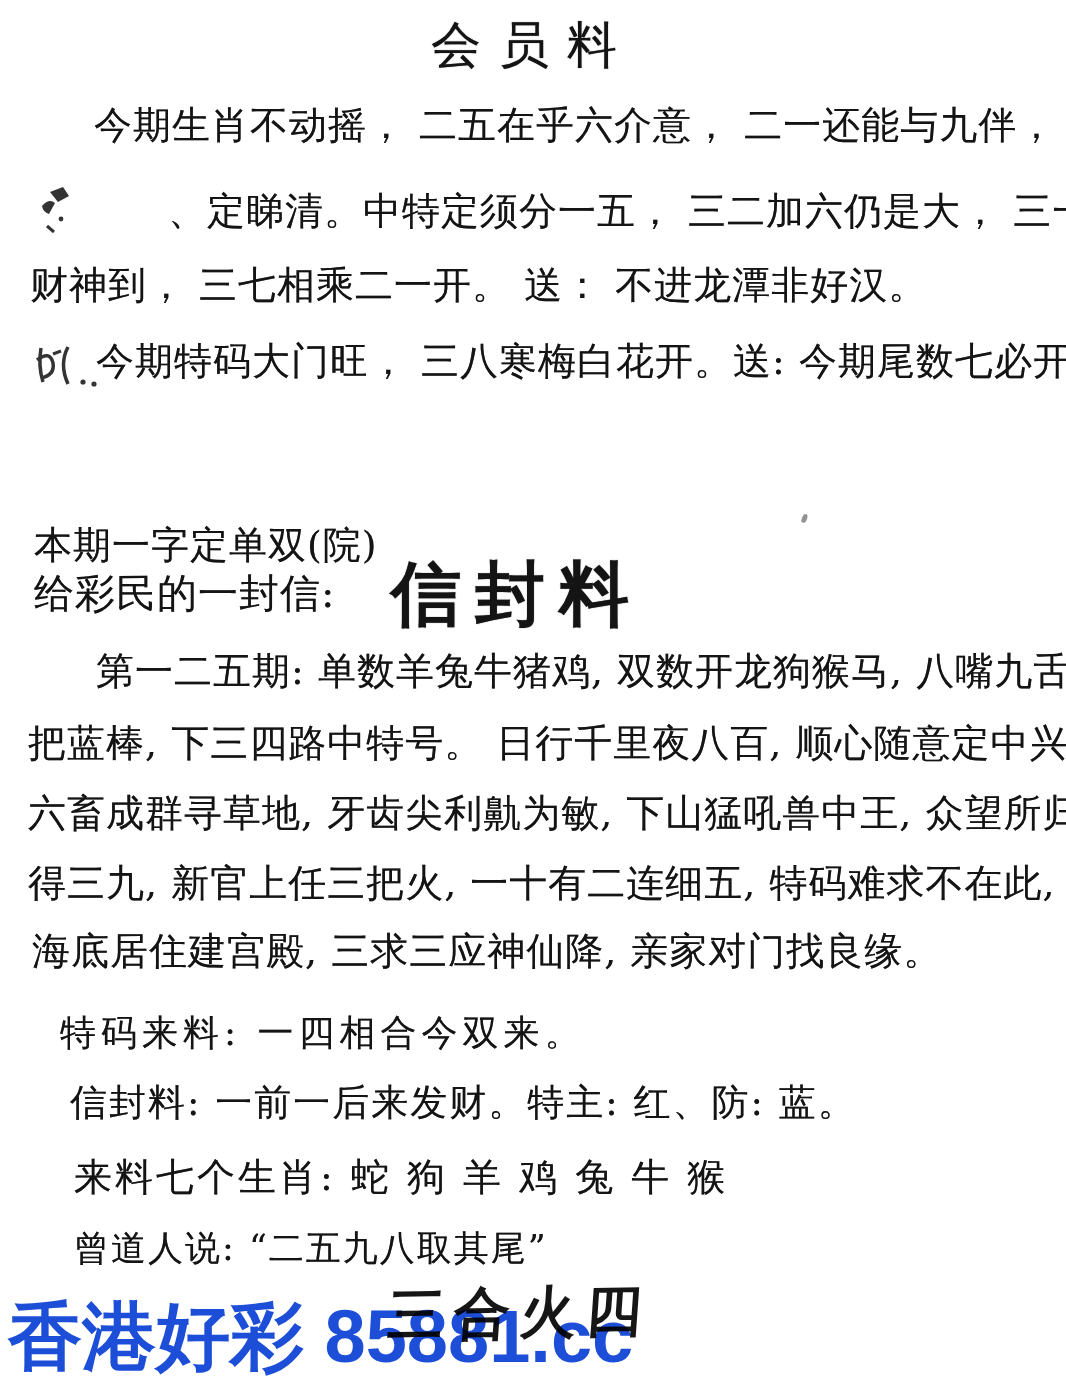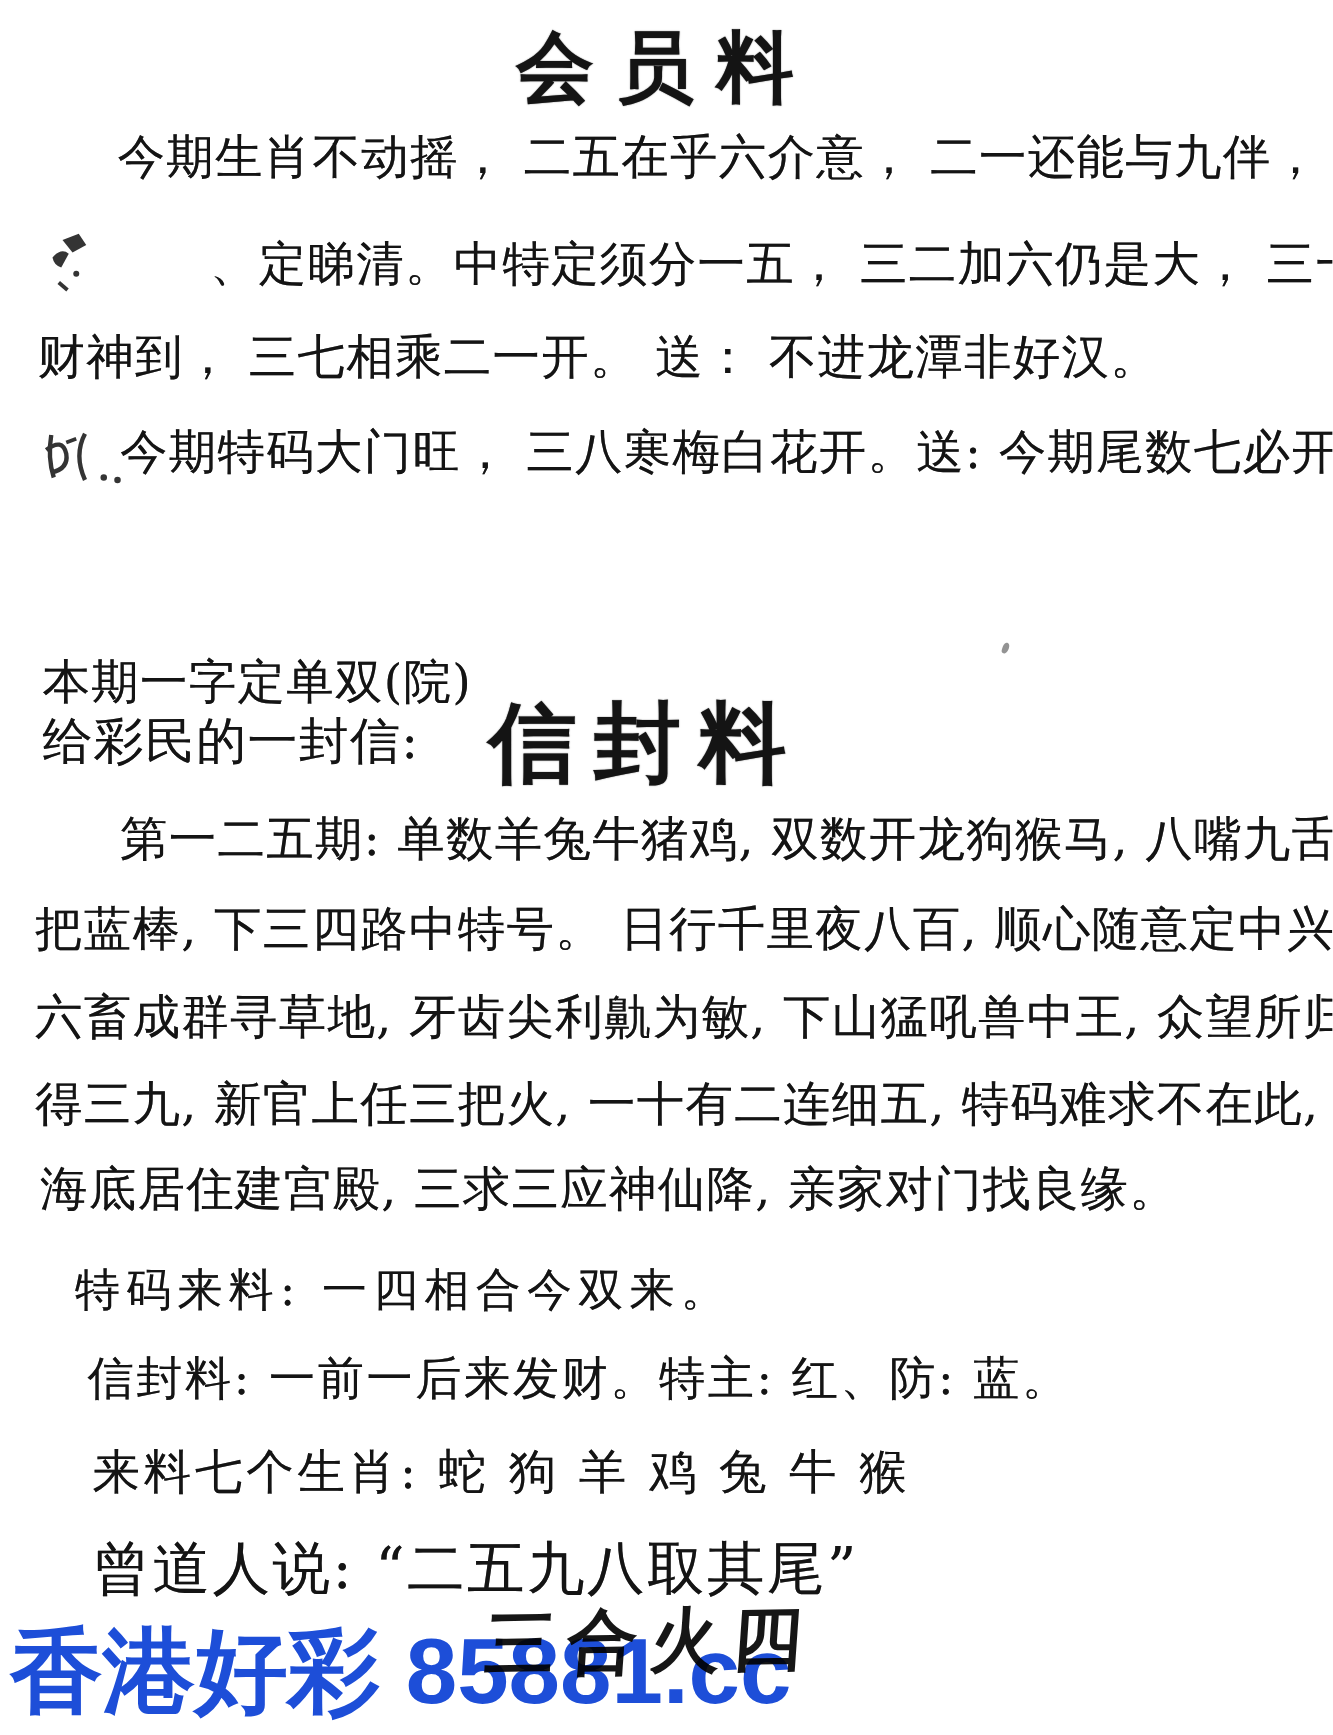--- a/index.html
+++ b/index.html
@@ -16,21 +16,21 @@
     white-space:nowrap;
     font-size:38px;
     line-height:1.15;
     letter-spacing:1px;
     text-shadow:0 0 0.5px rgba(0,0,0,.55);
   }
   
   .big-title{
     position:absolute;left:0;right:0;top:12px;
     text-align:center;
-    font-size:62px;font-weight:bold;letter-spacing:18px;
+    font-size:50px;font-weight:normal;letter-spacing:18px;
     text-shadow:0 0 1px rgba(0,0,0,.7);
   }
   .envelope-title{
     position:absolute;left:391px;top:548px;
     font-size:70px;font-weight:bold;letter-spacing:14px;
     text-shadow:0 0 1px rgba(0,0,0,.7);
   }
   
   .l1{left:94px;top:104px;}
   .l2{left:168px;top:190px;}
@@ -41,21 +41,21 @@
   .l7{left:34px;top:570px;font-size:40px;}
   
   .l8{left:96px;top:650px;}
   .l9{left:28px;top:722px;}
   .l10{left:28px;top:792px;}
   .l11{left:28px;top:862px;}
   .l12{left:32px;top:930px;}
   .l13{left:60px;top:1012px;font-size:36px;letter-spacing:5px;}
   .l14{left:70px;top:1082px;font-size:37px;letter-spacing:2px;}
   .l15{left:74px;top:1156px;font-size:38px;letter-spacing:3px;}
-  .l16{left:74px;top:1228px;font-size:46px;letter-spacing:2px;}
+  .l16{left:74px;top:1228px;font-size:35px;letter-spacing:2px;}
   
   .handnote{
     position:absolute;left:388px;top:1276px;
     font-size:56px;font-weight:bold;letter-spacing:10px;
     transform:skewX(-5deg) rotate(-1deg);
     color:#161616;
   }
   
   .watermark{
     position:absolute;left:8px;top:1288px;

